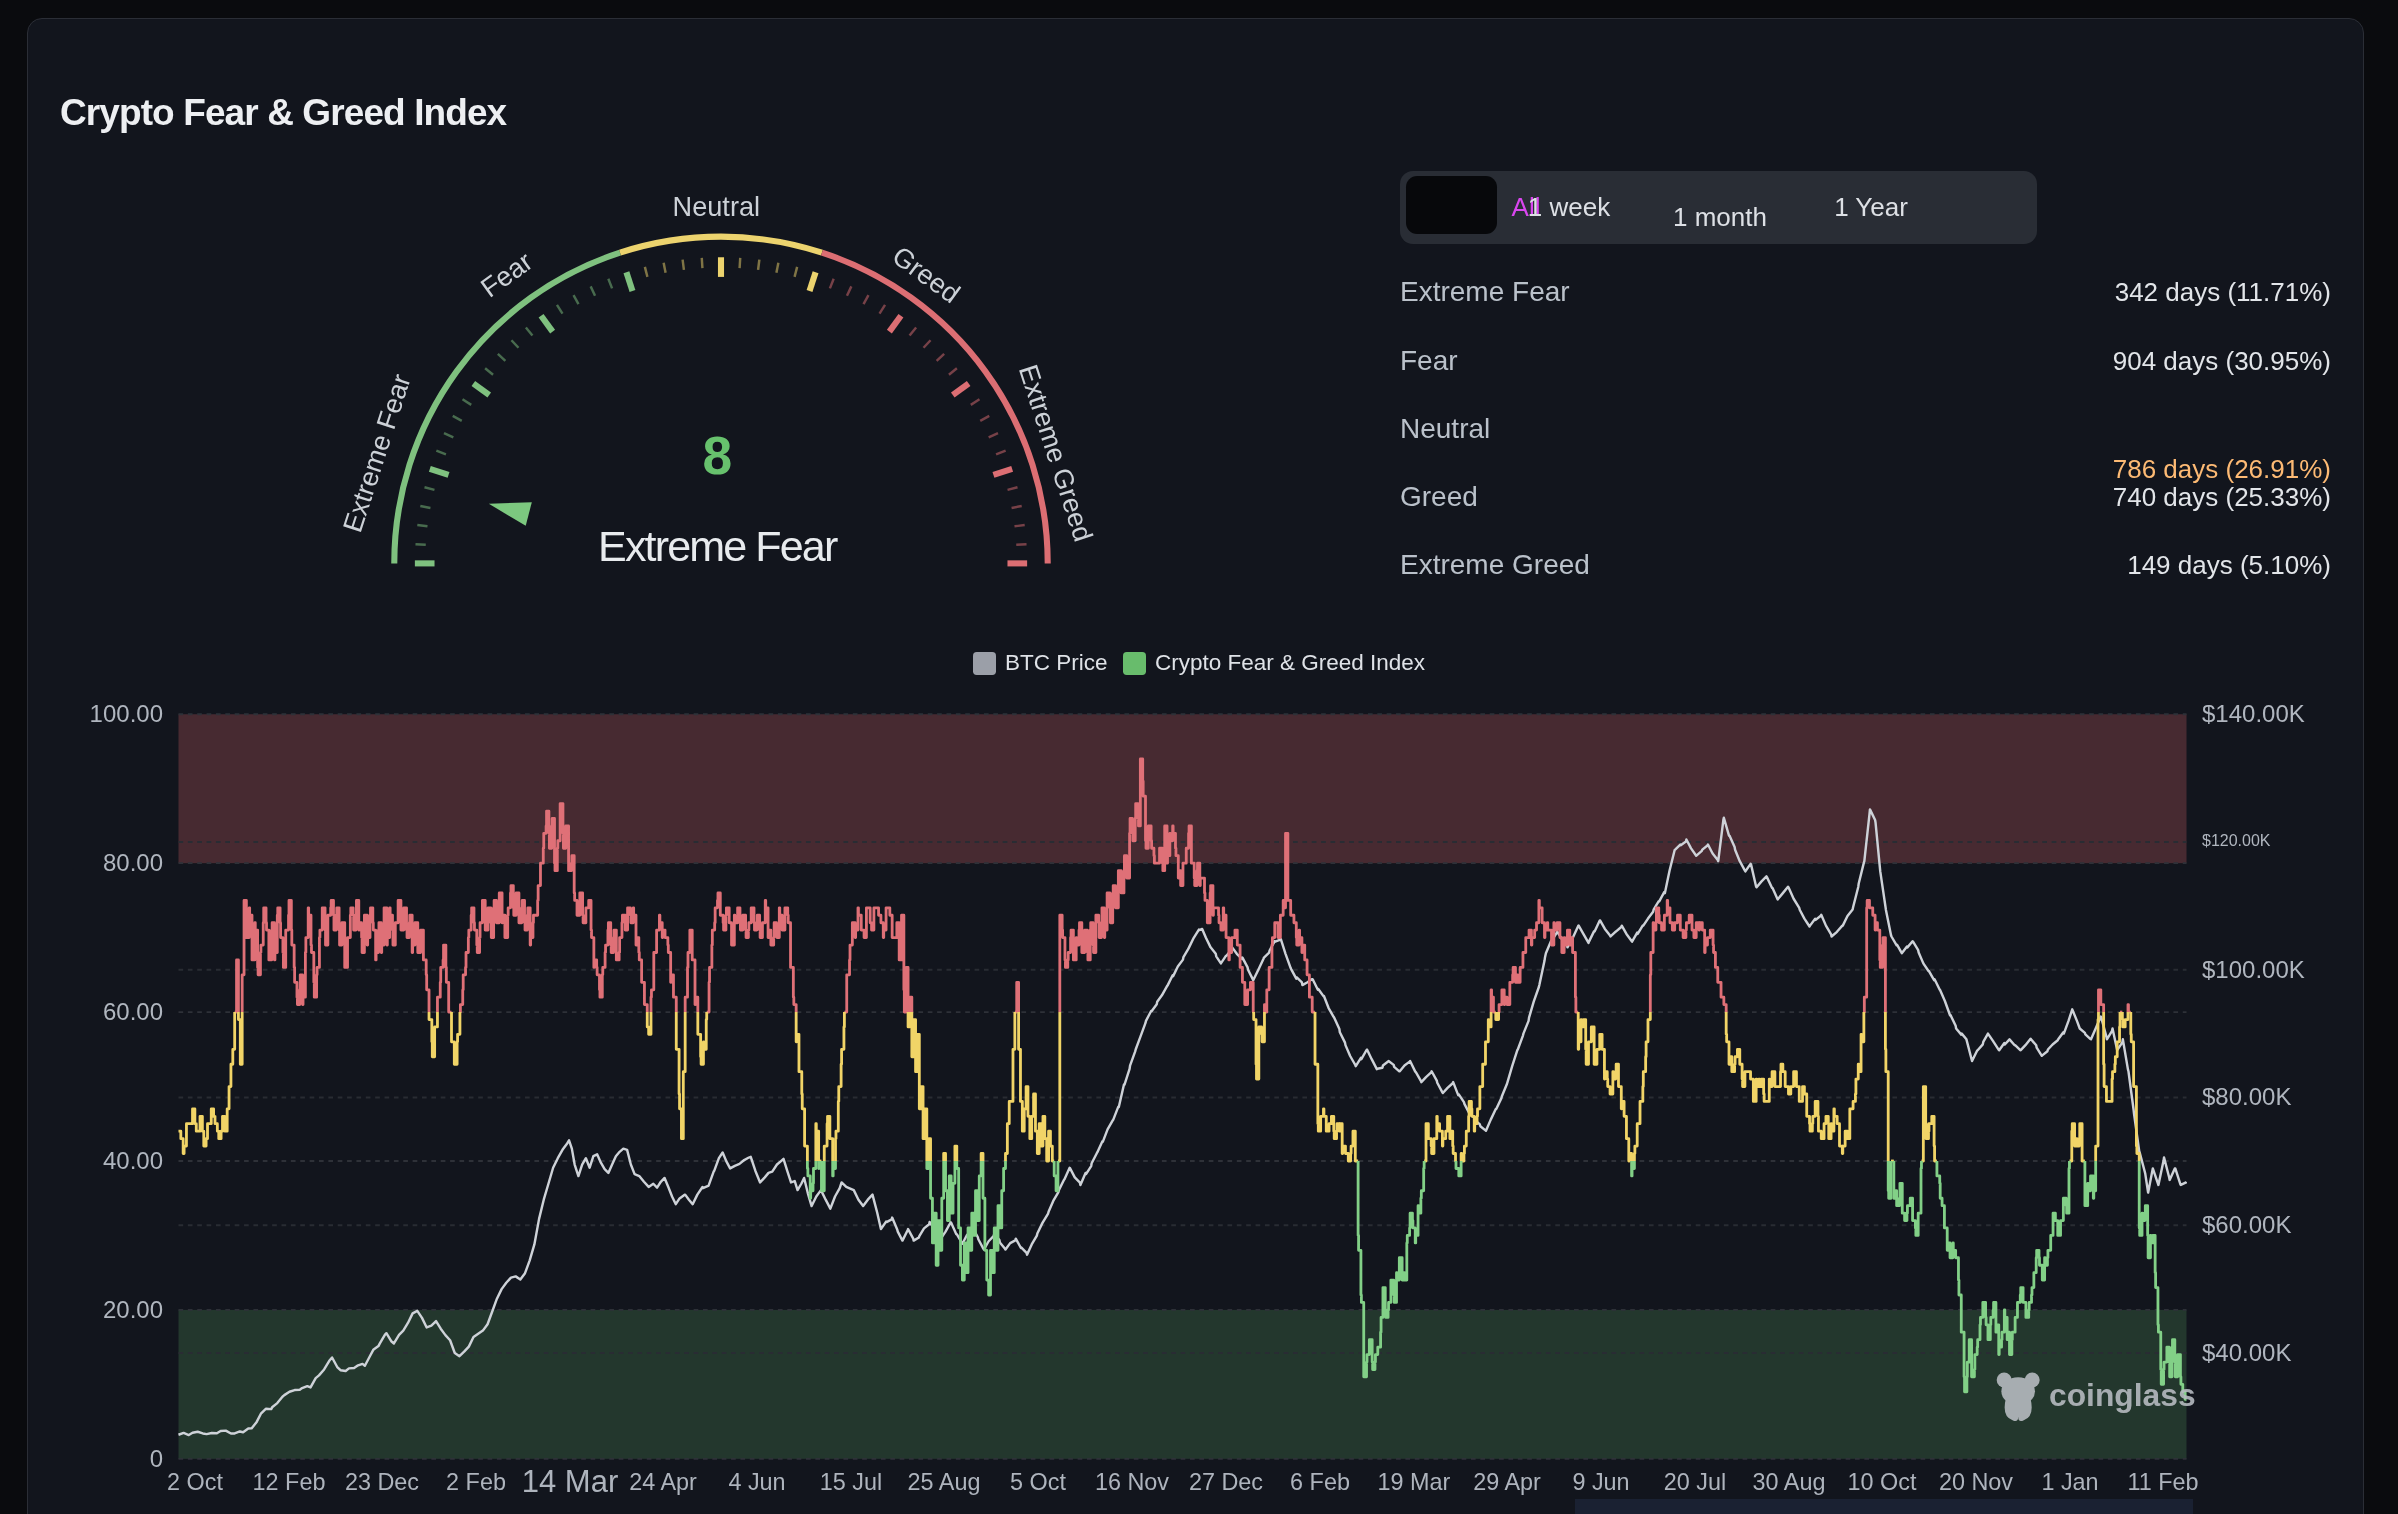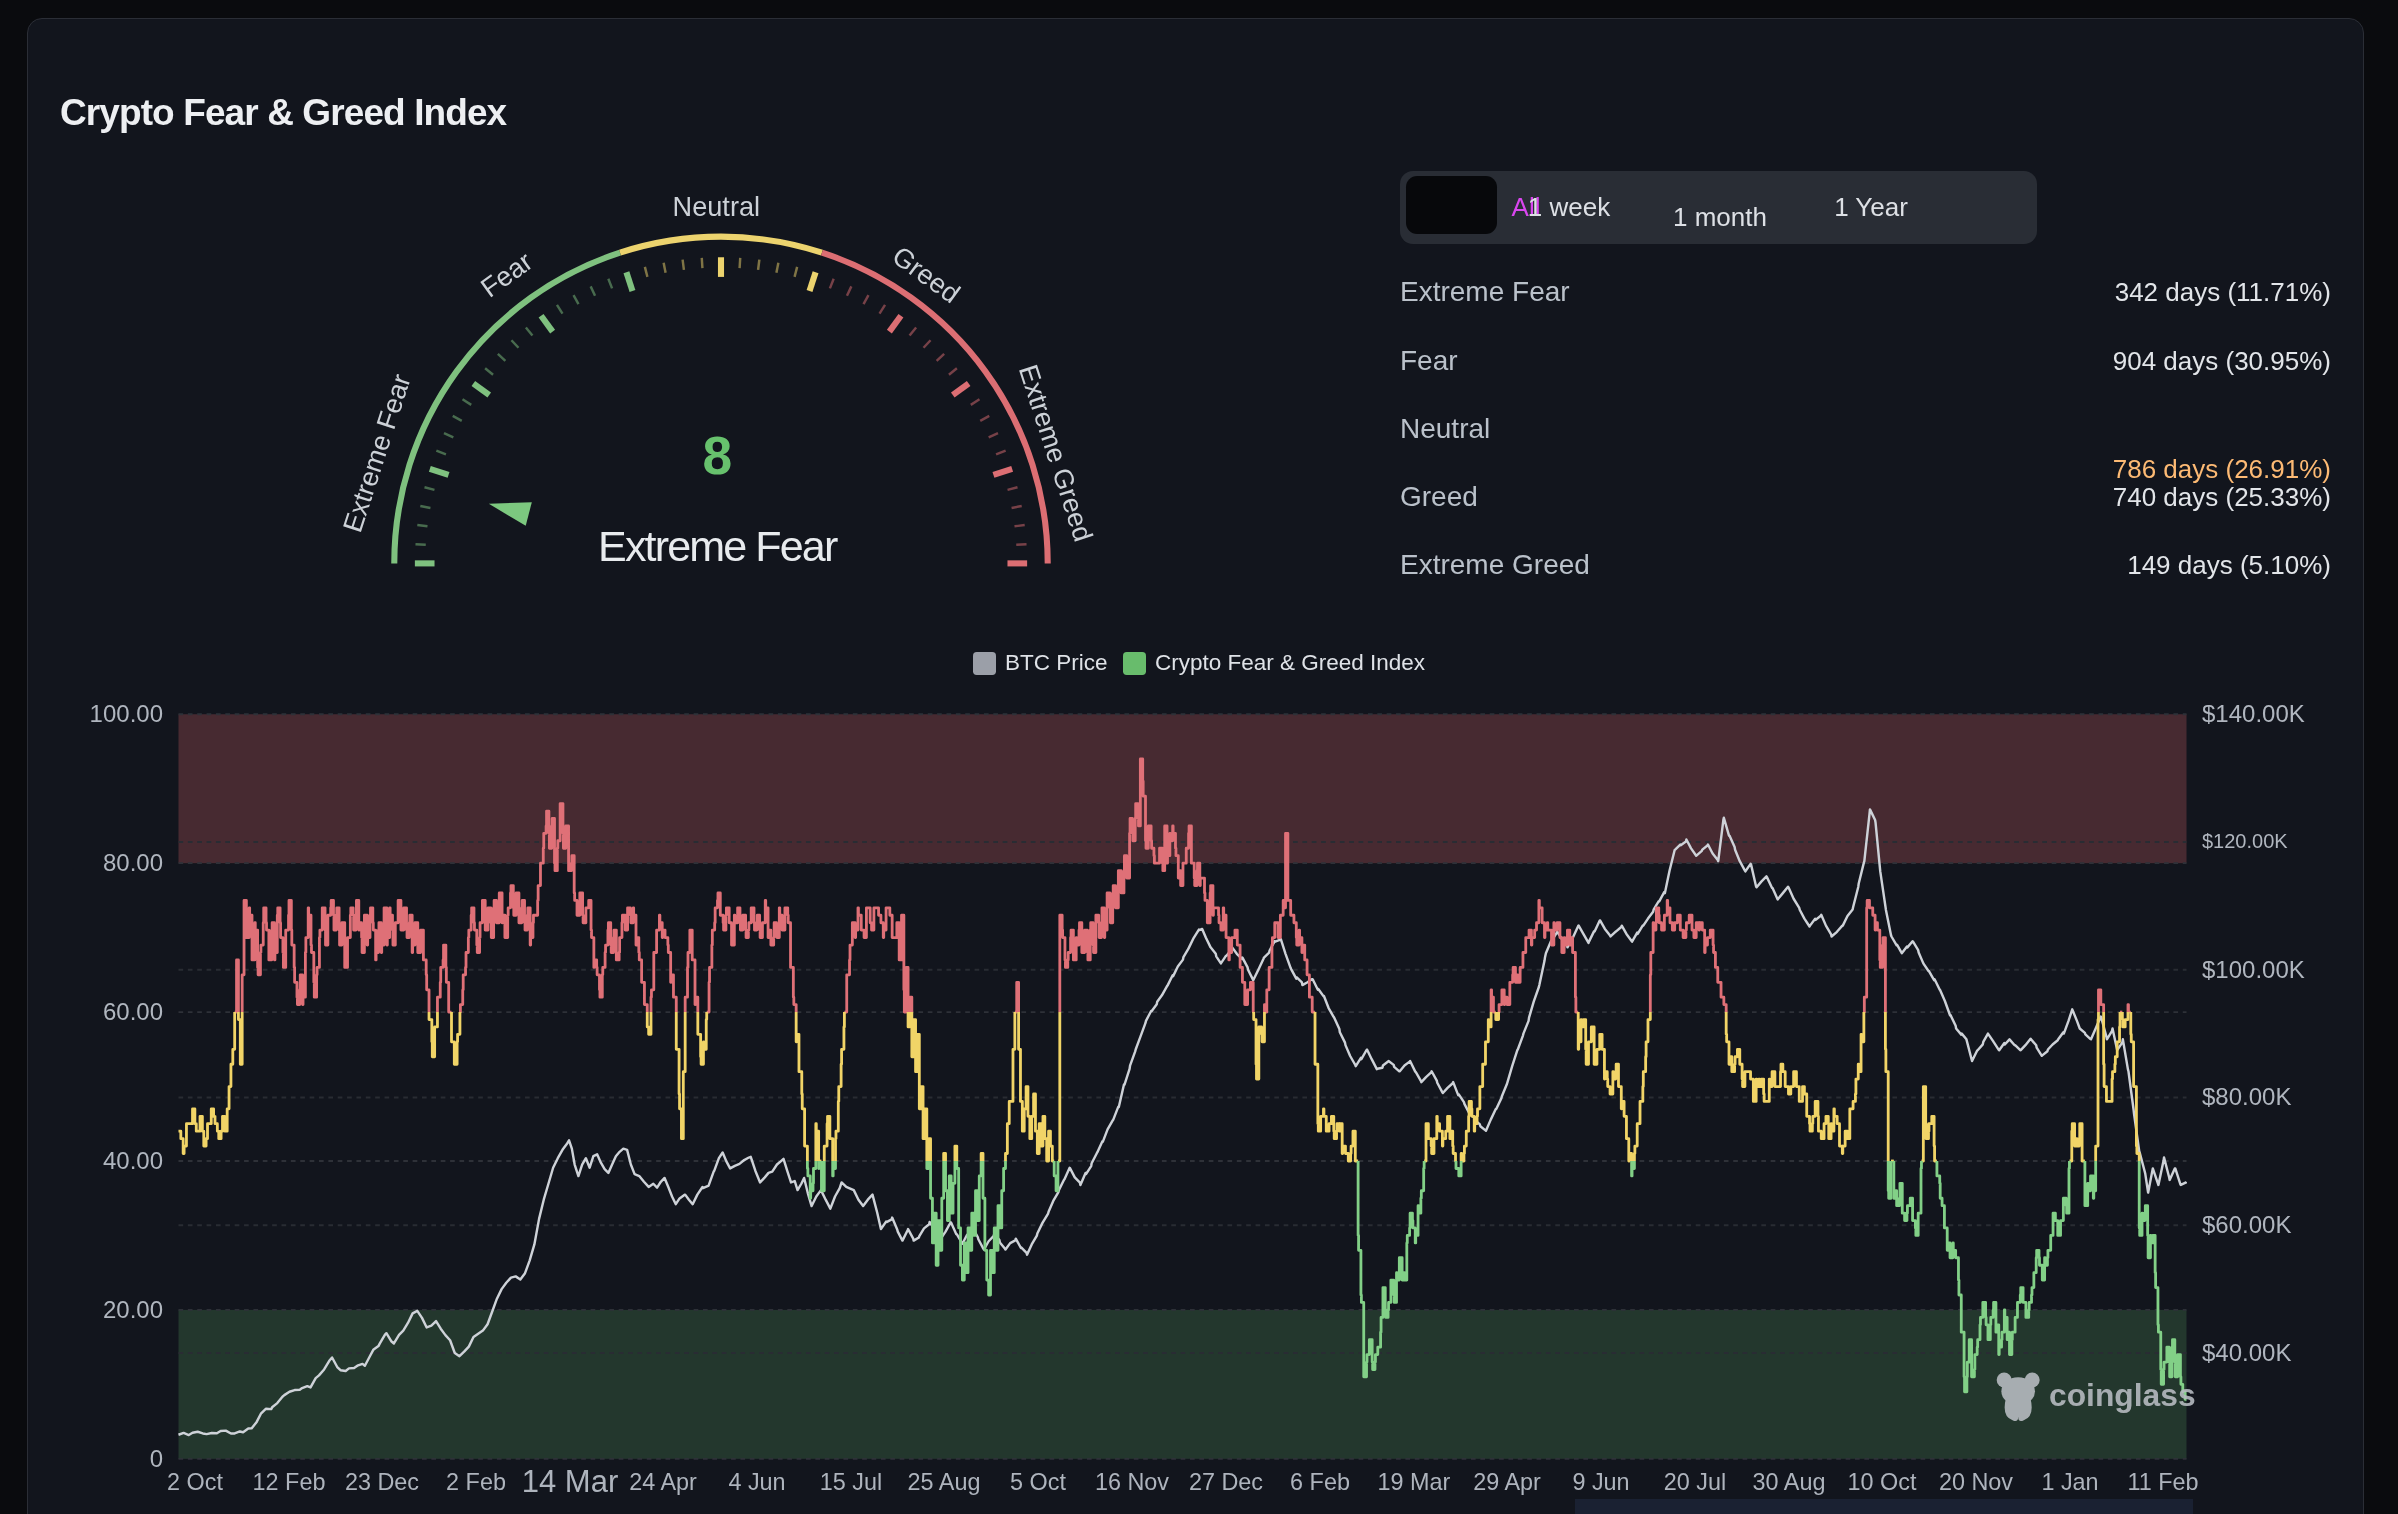--- a/index.html
+++ b/index.html
@@ -186,21 +186,21 @@
 <div class="abs" style="right:2235px;top:1459px;transform:translateY(-50%);font-size:24px;color:#b0b6bf;">0</div>
 <div class="abs" style="right:2235px;top:1310px;transform:translateY(-50%);font-size:24px;color:#b0b6bf;">20.00</div>
 <div class="abs" style="right:2235px;top:1161px;transform:translateY(-50%);font-size:24px;color:#b0b6bf;">40.00</div>
 <div class="abs" style="right:2235px;top:1012px;transform:translateY(-50%);font-size:24px;color:#b0b6bf;">60.00</div>
 <div class="abs" style="right:2235px;top:863px;transform:translateY(-50%);font-size:24px;color:#b0b6bf;">80.00</div>
 <div class="abs" style="right:2235px;top:714px;transform:translateY(-50%);font-size:24px;color:#b0b6bf;">100.00</div>
 <div class="abs" style="left:2202px;top:1353px;transform:translateY(-50%);font-size:24px;color:#b0b6bf;">$40.00K</div>
 <div class="abs" style="left:2202px;top:1225px;transform:translateY(-50%);font-size:24px;color:#b0b6bf;">$60.00K</div>
 <div class="abs" style="left:2202px;top:1097px;transform:translateY(-50%);font-size:24px;color:#b0b6bf;">$80.00K</div>
 <div class="abs" style="left:2202px;top:970px;transform:translateY(-50%);font-size:24px;color:#b0b6bf;">$100.00K</div>
-<div class="abs" style="left:2202px;top:841px;transform:translateY(-50%);font-size:20px;color:#b0b6bf;">$120.00K</div>
+<div class="abs" style="left:2202px;top:841px;transform:translateY(-50%);font-size:16px;color:#b0b6bf;">$120.00K</div>
 <div class="abs" style="left:2202px;top:714px;transform:translateY(-50%);font-size:24px;color:#b0b6bf;">$140.00K</div>
 <div class="abs" style="left:195px;top:1482px;transform:translate(-50%,-50%);font-size:23.4px;color:#aeb4bd;white-space:nowrap;text-align:right;">2 Oct</div>
 <div class="abs" style="left:289px;top:1482px;transform:translate(-50%,-50%);font-size:23.4px;color:#aeb4bd;white-space:nowrap;">12 Feb</div>
 <div class="abs" style="left:382px;top:1482px;transform:translate(-50%,-50%);font-size:23.4px;color:#aeb4bd;white-space:nowrap;">23 Dec</div>
 <div class="abs" style="left:476px;top:1482px;transform:translate(-50%,-50%);font-size:23.4px;color:#aeb4bd;white-space:nowrap;">2 Feb</div>
 <div class="abs" style="left:570px;top:1482px;transform:translate(-50%,-50%);font-size:31px;color:#aeb4bd;white-space:nowrap;">14 Mar</div>
 <div class="abs" style="left:663px;top:1482px;transform:translate(-50%,-50%);font-size:23.4px;color:#aeb4bd;white-space:nowrap;">24 Apr</div>
 <div class="abs" style="left:757px;top:1482px;transform:translate(-50%,-50%);font-size:23.4px;color:#aeb4bd;white-space:nowrap;">4 Jun</div>
 <div class="abs" style="left:851px;top:1482px;transform:translate(-50%,-50%);font-size:23.4px;color:#aeb4bd;white-space:nowrap;">15 Jul</div>
 <div class="abs" style="left:944px;top:1482px;transform:translate(-50%,-50%);font-size:23.4px;color:#aeb4bd;white-space:nowrap;">25 Aug</div>

